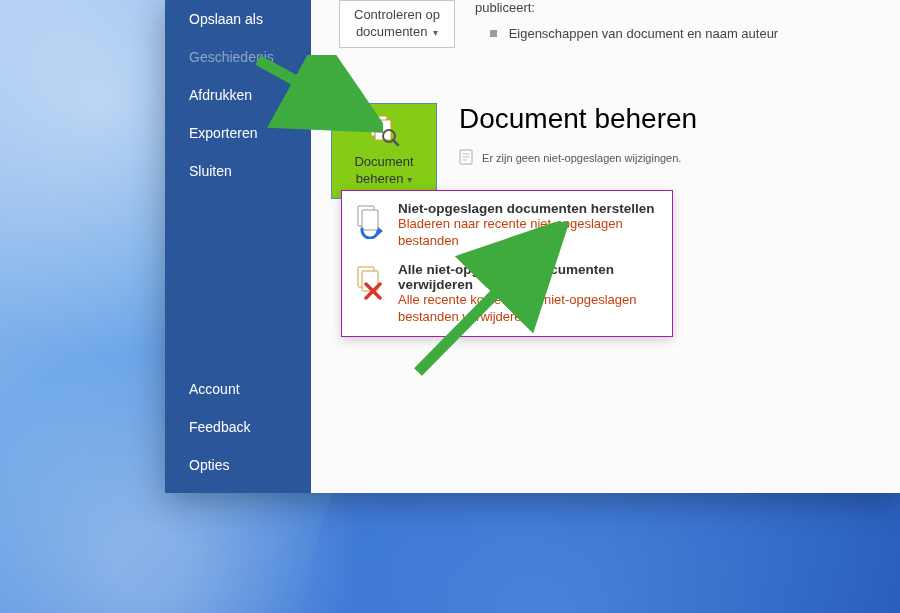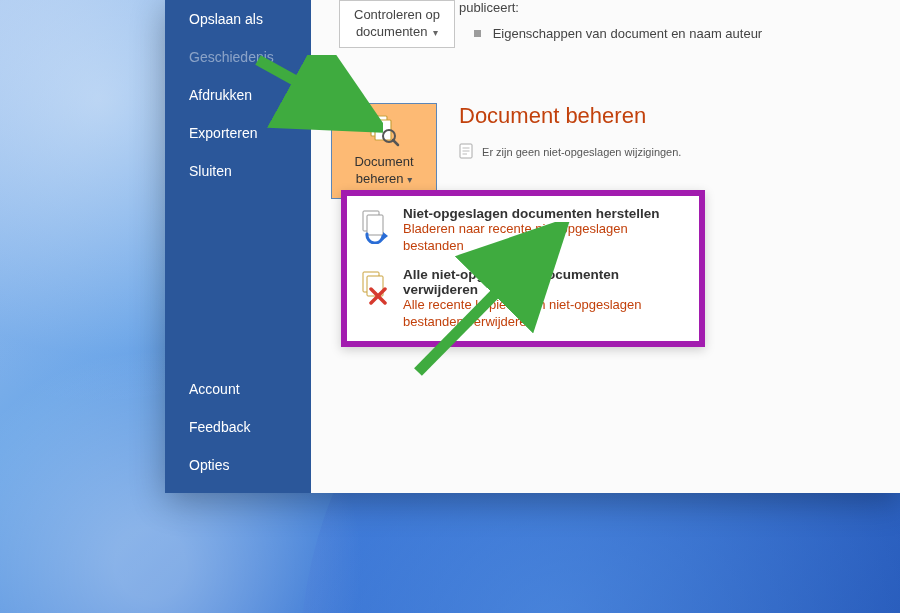--- a/index.html
+++ b/index.html
@@ -69,21 +69,21 @@
     }
     .main {
       flex: 1;
       background: #fbfbfb;
       position: relative;
       padding: 0 20px;
     }
     .top-box-row {
       display: flex;
       align-items: flex-start;
-      gap: 4px;
+      gap: 20px;
     }
     .check-box {
       border: 1px solid #c6c6c6;
       background: #fff;
       padding: 6px 14px;
       text-align: center;
       font-size: 13px;
       color: #444;
       line-height: 1.3;
       margin-left: 8px;
@@ -105,21 +105,21 @@
       vertical-align: middle; margin-top:-2px;
     }
     .section {
       display: flex;
       gap: 22px;
       margin-top: 55px;
     }
     .manage-btn {
       width: 106px;
       height: 96px;
-      background: #fdba74;
+      background: #84cc16;
       border: 1px solid #5b86b8;
       display: flex;
       flex-direction: column;
       align-items: center;
       justify-content: center;
       text-align: center;
       font-size: 13px;
       color: #333;
       line-height: 1.3;
       cursor: pointer;
@@ -127,42 +127,42 @@
     .manage-btn .chev {
       font-size: 10px;
       color: #555;
     }
     .doc-mag-icon {
       width: 34px; height: 34px;
       position: relative;
       margin-bottom: 6px;
     }
     .section-content h2 {
-      font-size: 22px;
+      font-size: 28px;
       font-weight: 400;
-      color: #c2410c;
+      color: #000000;
       margin-bottom: 14px;
     }
     .section-content .msg {
       font-size: 11px;
       color: #555;
     }
     .small-doc-icon {
       display:inline-block;
       width:14px; height:16px;
       margin-right:6px;
       vertical-align: -3px;
     }
     .dropdown {
       position: absolute;
       top: 190px;
       left: 30px;
-      width: 364px;
+      width: 332px;
       background: #fff;
-      border: 6px solid #a21caf;
+      border: 1px solid #a21caf;
       box-shadow: 0 3px 10px rgba(0,0,0,0.18);
       padding: 4px 0;
     }
     .dd-item {
       display: flex;
       padding: 6px 10px;
       cursor: pointer;
       gap: 10px;
     }
     .dd-icon {

